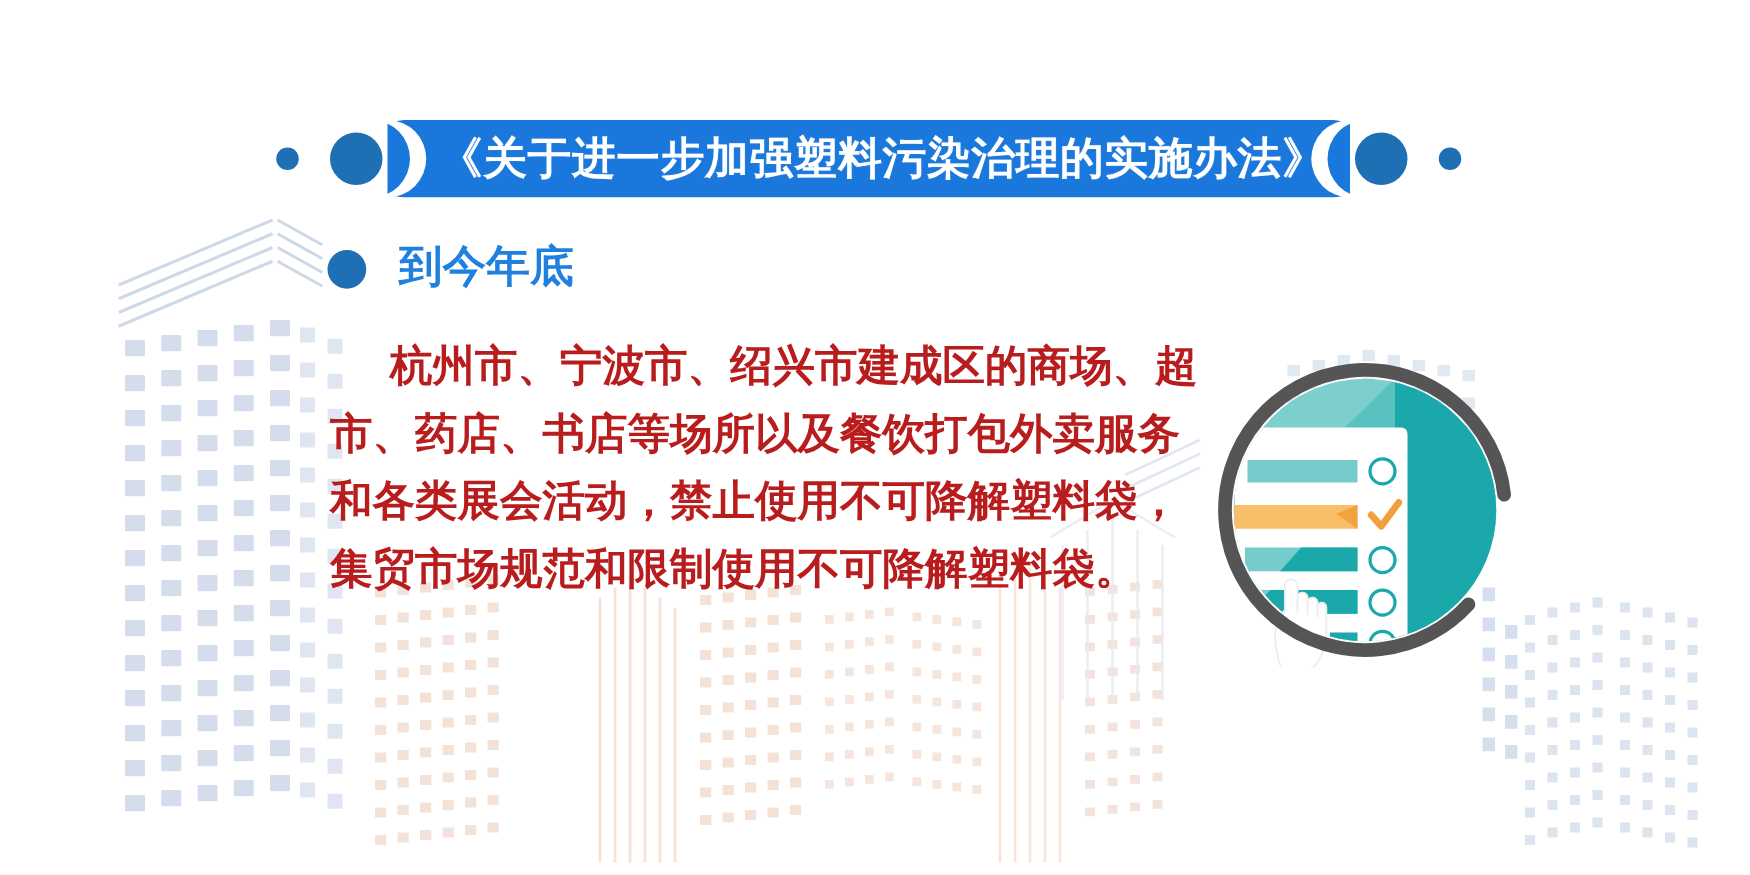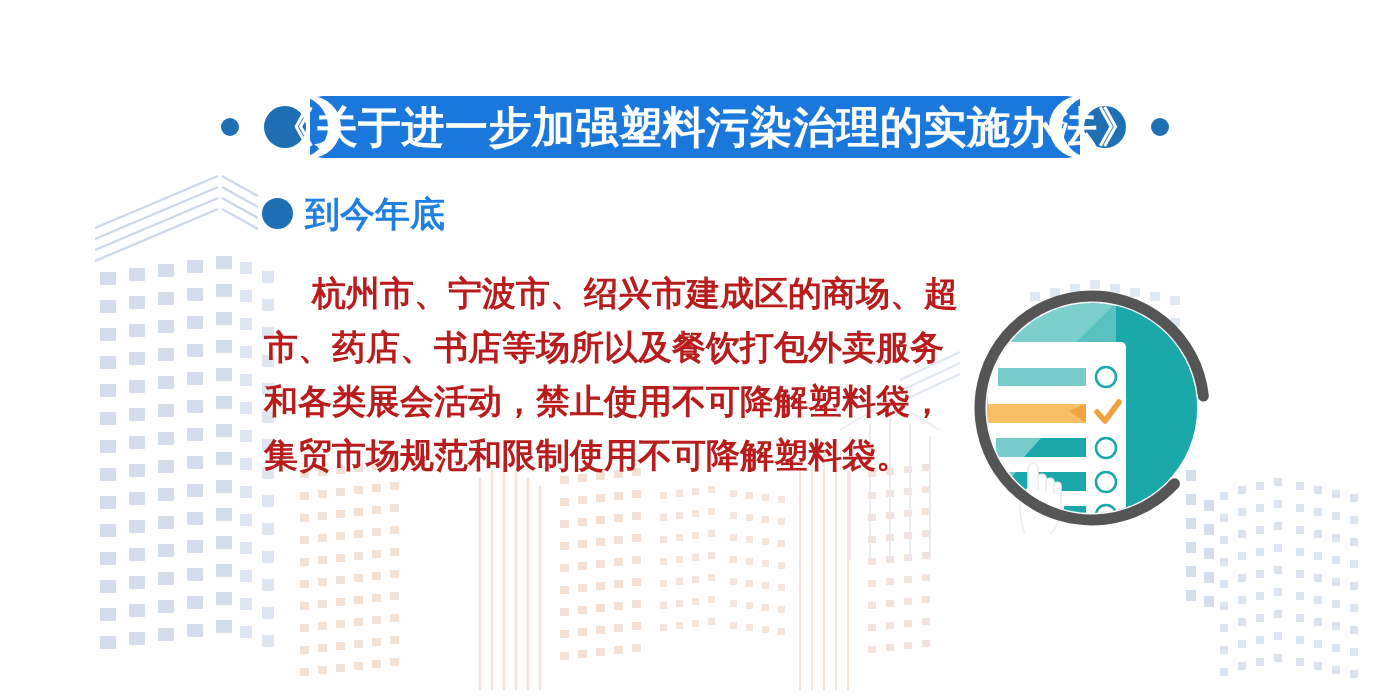--- a/index.html
+++ b/index.html
@@ -40,38 +40,38 @@
     position: absolute;
     left: 215px;
     top: 0;
     width: 960px;
     height: 62px;
   }
   #title-text {
     position: relative;
     z-index: 2;
     color: #ffffff;
-    font-size: 43px;
+    font-size: 35px;
     font-weight: bold;
     letter-spacing: 0.5px;
     line-height: 62px;
     white-space: nowrap;
     margin-left: 12px;
     text-shadow: 0 0 1px rgba(255,255,255,0.25);
   }
 
   
   #subheading-row {
     position: absolute;
     left: 262px;
     top: 196px;
     z-index: 6;
     display: flex;
-    align-items: center;
-    gap: 12px;
+    align-items: flex-end;
+    gap: 26px;
   }
   #subheading-bullet {
     width: 31px;
     height: 31px;
     border-radius: 50%;
     background: #1f6fb5;
     flex: 0 0 auto;
   }
   #subheading-text {
     color: #2080e0;

